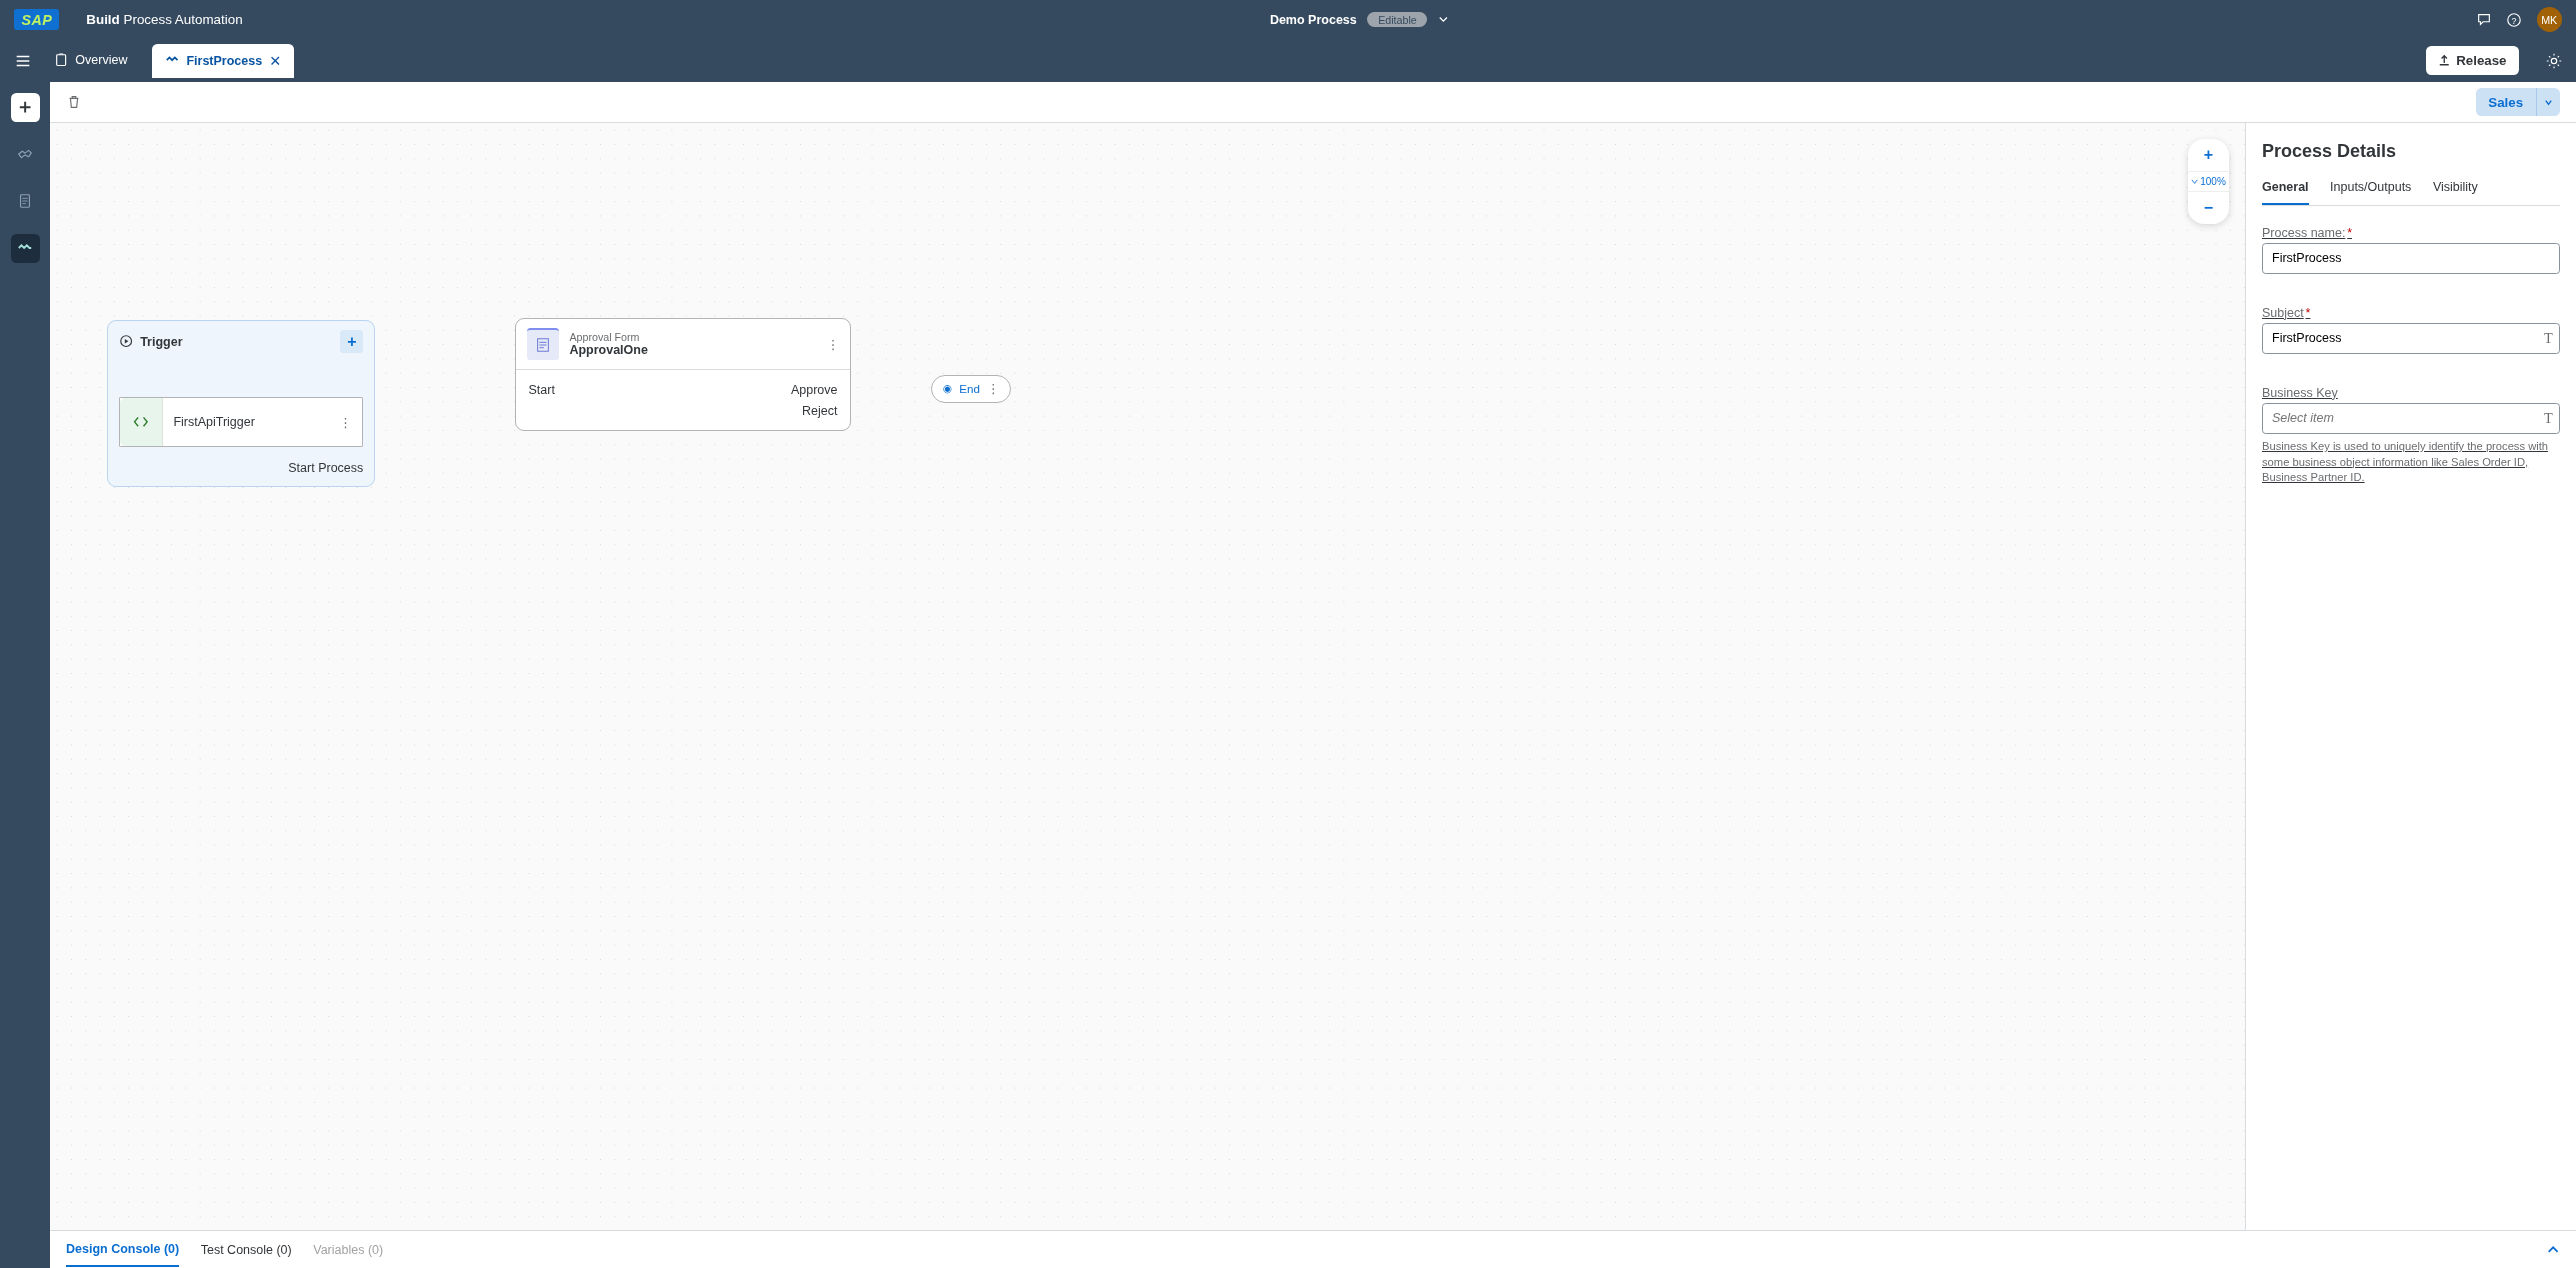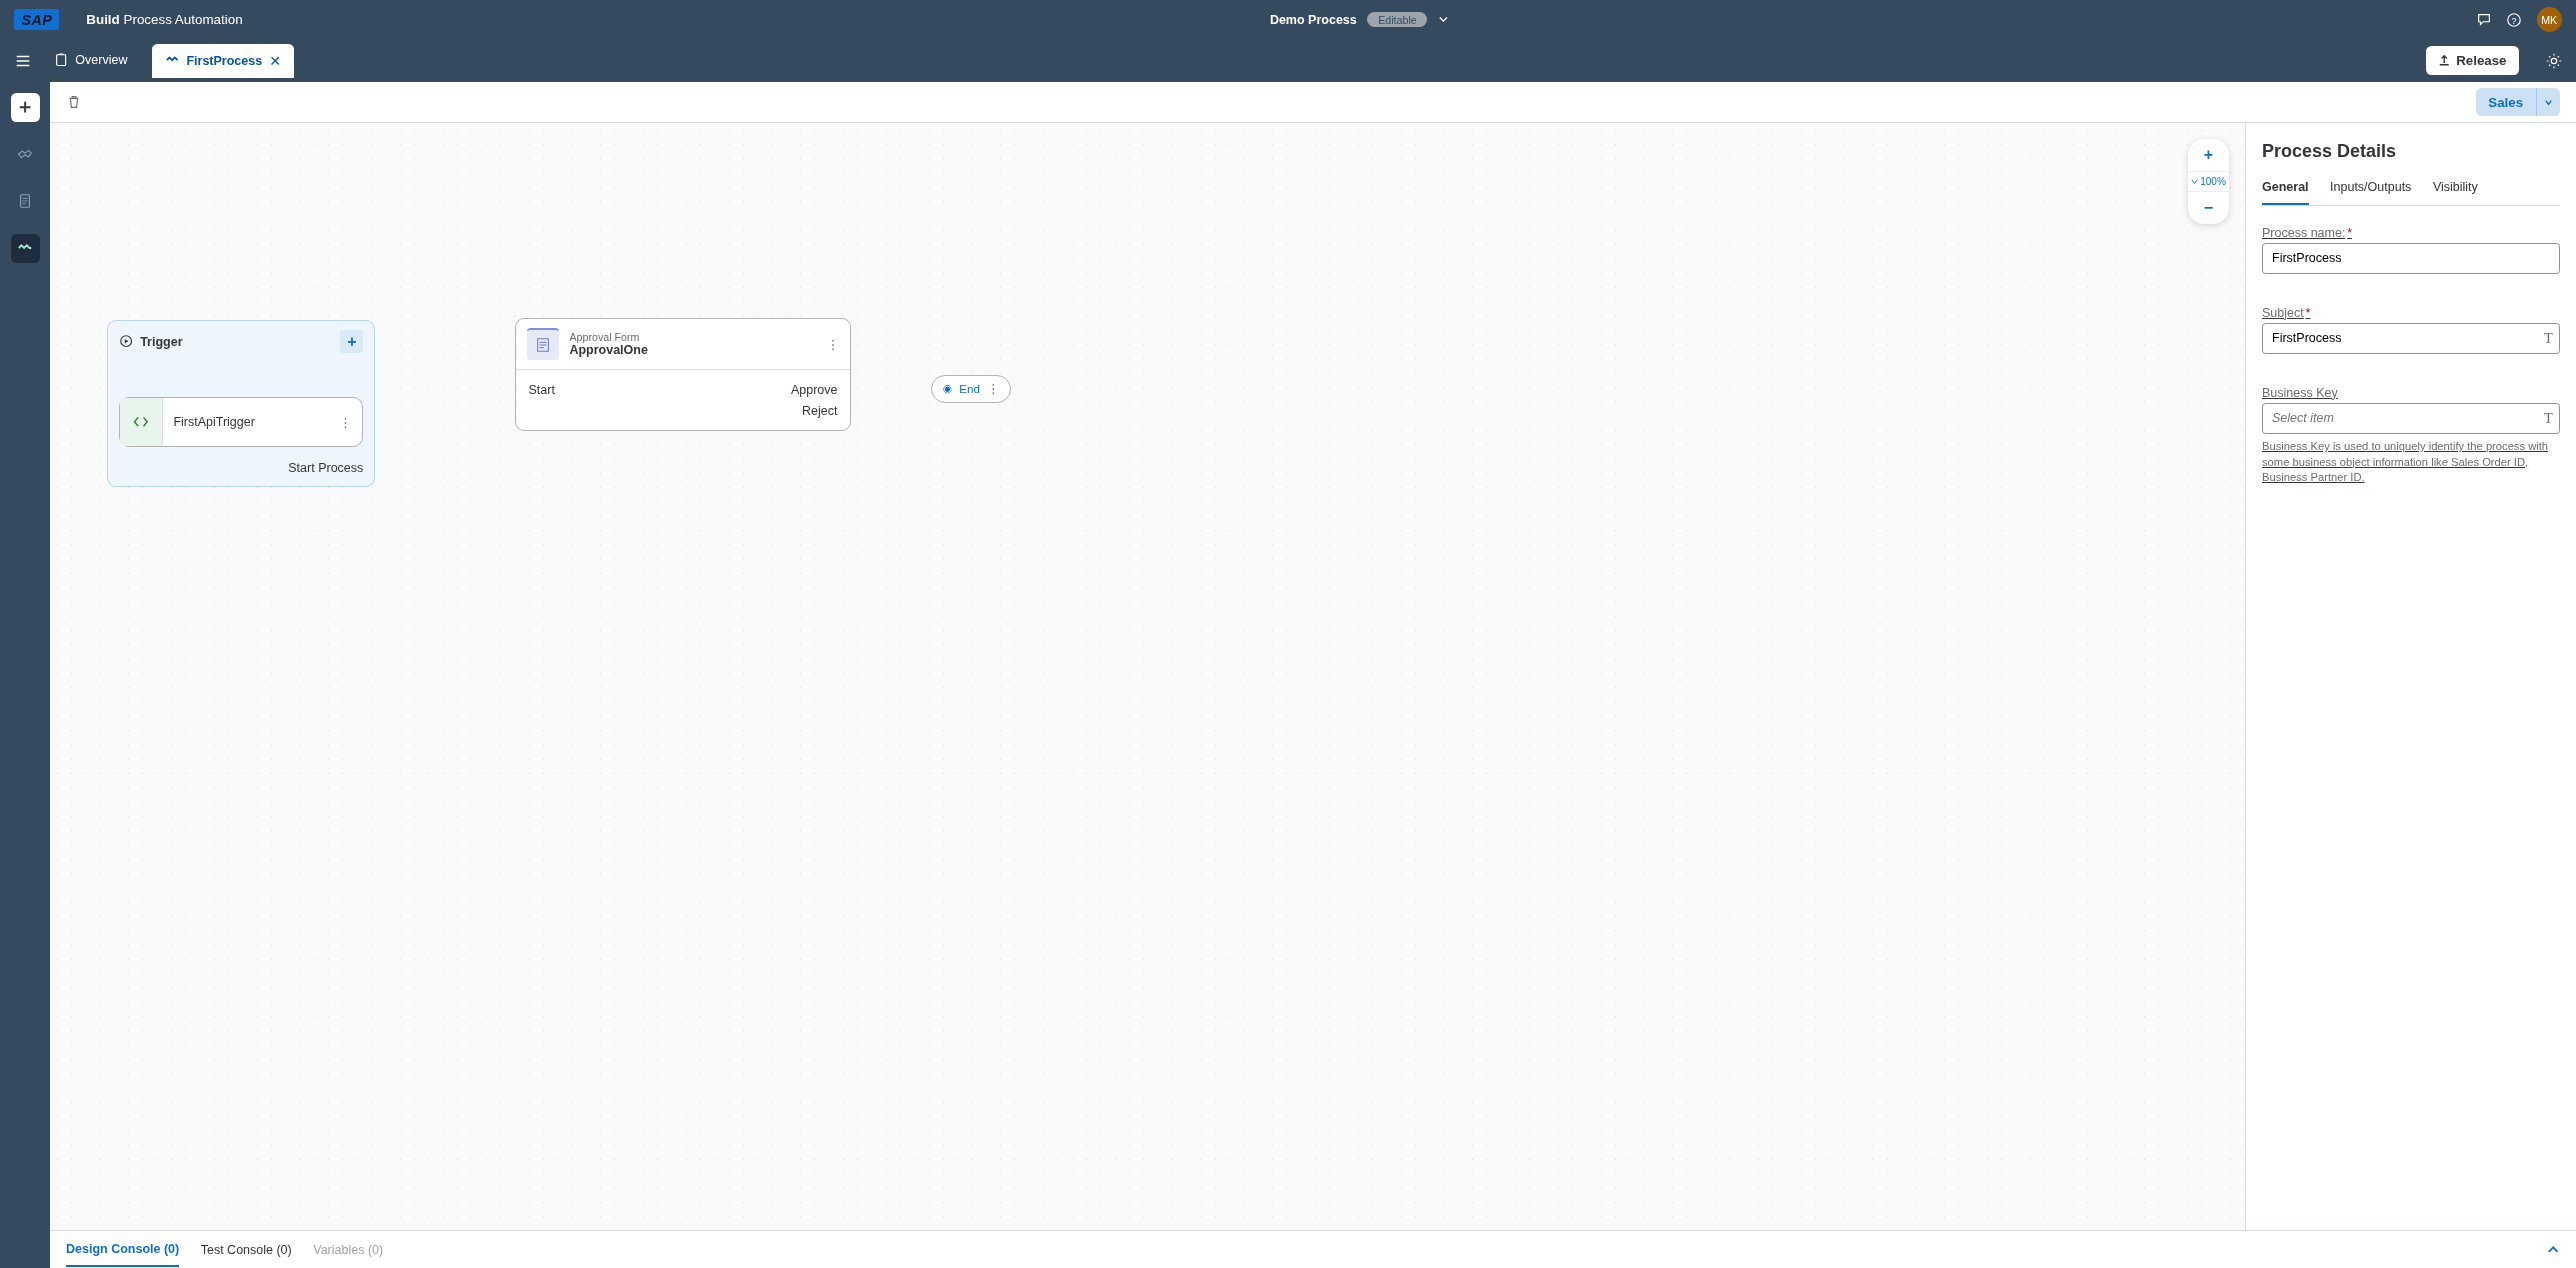--- a/index.html
+++ b/index.html
@@ -1,20 +1,20 @@
 <!DOCTYPE html>
 <html style="font-size:14.3px"><head>
 <meta charset="utf-8">
 <style>
 * { box-sizing: border-box; margin: 0; padding: 0; }
 body { font-family: Arial, Helvetica, sans-serif; font-size: 12.5px; color: #32363a; overflow: hidden; }
 
 
 .header { background: #354a5f; height: 39px; display: flex; align-items: center; padding: 0 14.3px; color: #fff; }
-.sap-logo { background: #0f70d1; color: #0f172a; font-weight: 900; font-size: 14.3px; padding: 2.7px 7.2px; border-radius: 2.7px; letter-spacing: 0.4px; font-style: italic; }
+.sap-logo { background: #0f70d1; color: #bef264; font-weight: 900; font-size: 14.3px; padding: 2.7px 7.2px; border-radius: 2.7px; letter-spacing: 0.4px; font-style: italic; }
 .build-text { margin-left: 1px; font-size: 13.4px; padding-left: 26px; }
 .build-text b { font-weight: 700; }
 .demo-title { margin-left: auto; margin-right: auto; display: flex; align-items: center; gap: 10.7px; }
 .editable-badge { background: #9da4ab; color: #354a5f; padding: 1.8px 10.7px; border-radius: 10.7px; font-size: 10.7px; }
 .header-right { display: flex; align-items: center; gap: 14.3px; }
 .avatar { background: #a16207; width: 25px; height: 25px; border-radius: 50%; display: flex; align-items: center; justify-content: center; font-size: 10.7px; font-weight: 400; }
 .icon-btn-hdr { cursor: pointer; color: #fff; fill: #fff; }
 
 
 .tabbar { background: #354a5f; height: 43px; display: flex; align-items: center; padding: 0 7.2px; }
@@ -47,21 +47,21 @@
 .canvas-wrap { flex: 1; display: flex; overflow: hidden; }
 .canvas { flex: 1; position: relative; background: #fafafa; background-image: radial-gradient(#d5d5d5 0.9px, transparent 0.9px); background-size: 14.3px 14.3px; overflow: hidden; }
 .zoom-ctl { position: absolute; top: 16px; right: 16px; background: #fff; border-radius: 16px; box-shadow: 0 1.8px 7.2px rgba(0,0,0,0.15); width: 41px; text-align: center; }
 .zoom-btn { padding: 7.2px 0; cursor: pointer; color: #0a6ed1; font-size: 16px; font-weight: bold; }
 .zoom-val { padding: 3.6px 0; font-size: 10px; color: #0a6ed1; border-top: 0.9px solid #eee; border-bottom: 0.9px solid #eee; display: flex; align-items: center; justify-content: center; gap: 1.8px; }
 
 
 .node-trigger { position: absolute; left: 57px; top: 197px; width: 268px; background: #eef5fc; border: 0.9px solid #b8d4ee; border-radius: 9px; padding: 9px 10.7px 10.7px; }
 .node-trigger-head { display: flex; align-items: center; gap: 7.2px; font-weight: 700; margin-bottom: 9px; }
 .add-plus { margin-left: auto; width: 23px; height: 23px; background: #d9e9f8; border-radius: 3.6px; display: flex; align-items: center; justify-content: center; color: #0a6ed1; cursor: pointer; font-size: 16px; font-weight: bold; }
-.trigger-item { background: #fff; border: 0.9px solid #b3b3b3; border-radius: 10px; display: flex; align-items: center; height: 50px; margin-top: 44px; }
+.trigger-item { background: #fff; border: 0.9px solid #b3b3b3; border-radius: 1px; display: flex; align-items: center; height: 50px; margin-top: 44px; }
 .trigger-icon-box { width: 43px; height: 100%; background: #e8f5ec; border-right: 0.9px solid #e0e0e0; display: flex; align-items: center; justify-content: center; border-top-left-radius: 5.4px; border-bottom-left-radius: 5.4px; }
 .trigger-name { flex: 1; padding: 0 10.7px; }
 .trigger-menu { padding: 0 10.7px; color: #6a6d70; cursor: pointer; }
 .start-process { text-align: right; margin-top: 14.3px; color: #32363a; }
 
 
 .node-approval { position: absolute; left: 465px; top: 195px; width: 336px; background: #fff; border: 0.9px solid #b3b3b3; border-radius: 9px; }
 .approval-head { display: flex; padding: 9px 10.7px; border-bottom: 0.9px solid #d9dcdf; align-items: center; }
 .form-icon { width: 32px; height: 32px; background: #e6e9f7; border-radius: 3.6px; display: flex; align-items: center; justify-content: center; margin-right: 10.7px; color: #5b6bcf; border-top: 2.7px solid #7e8dee; }
 .approval-label { font-size: 10.7px; color: #6a6d70; }

